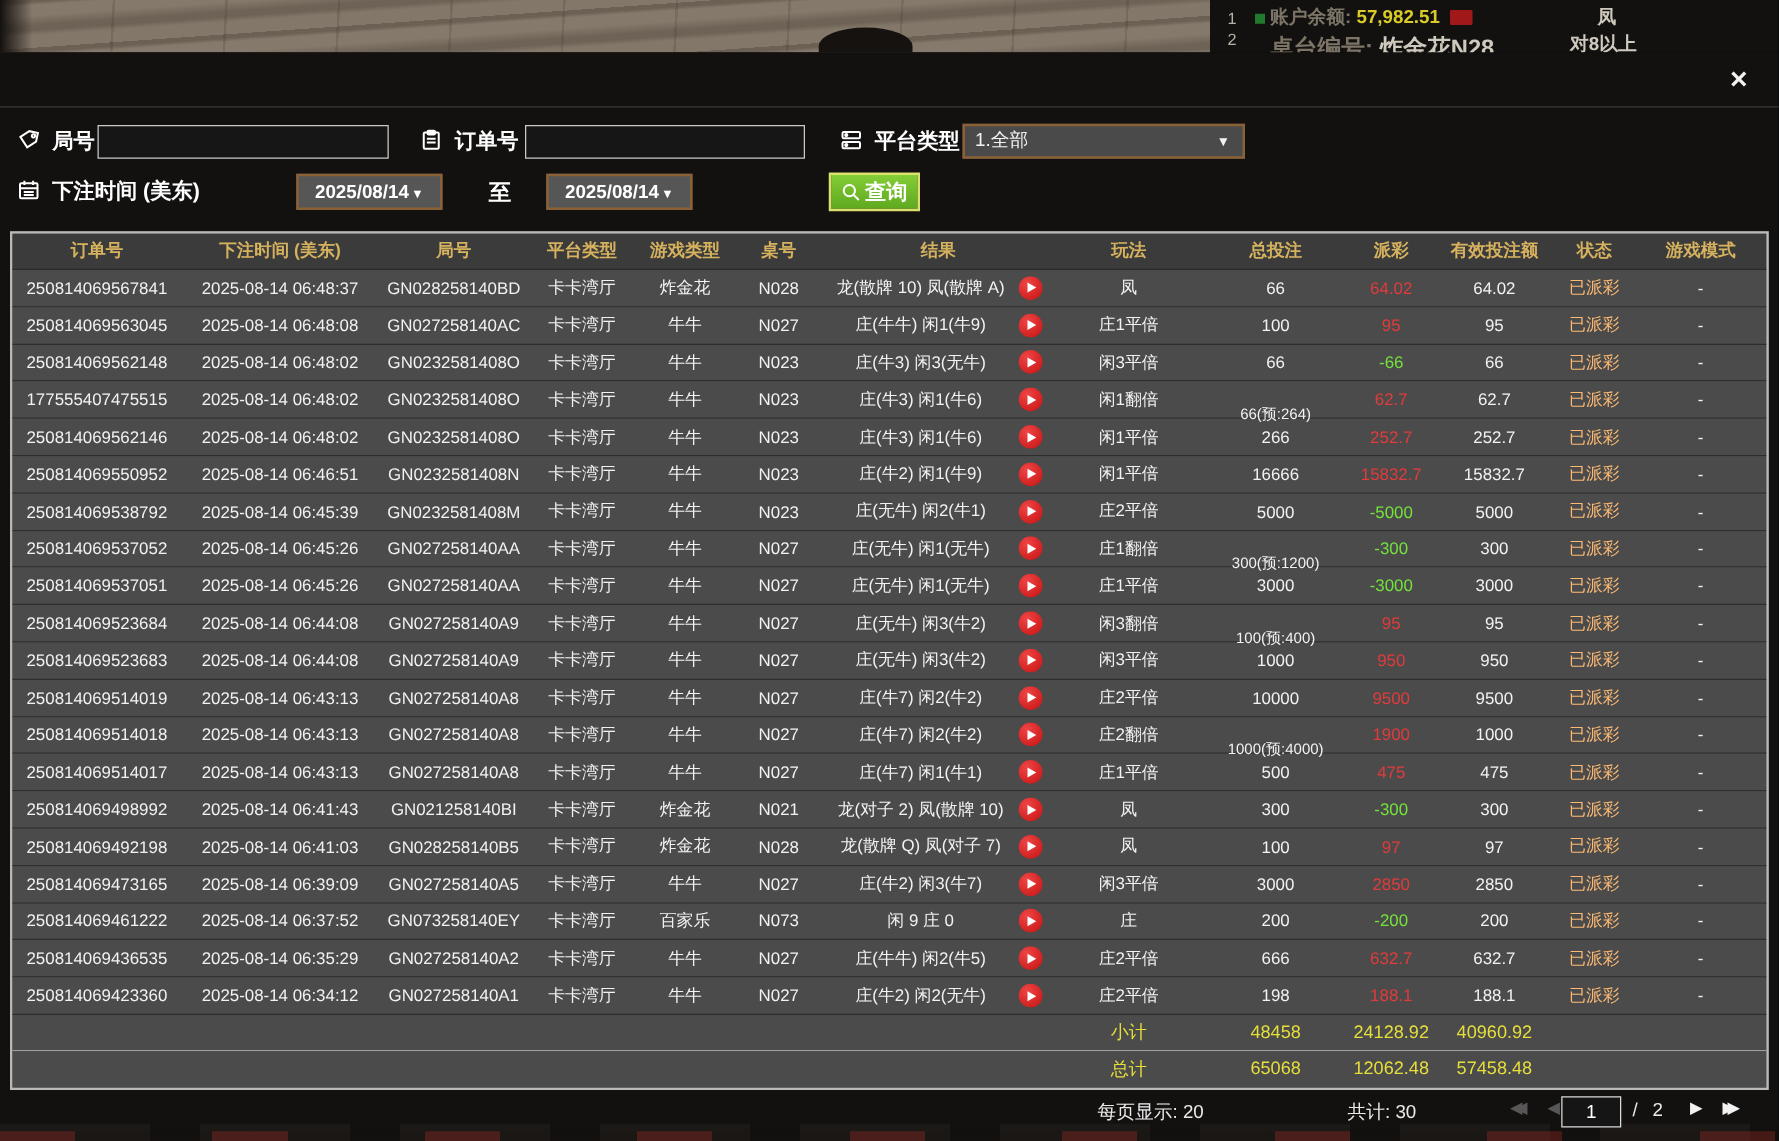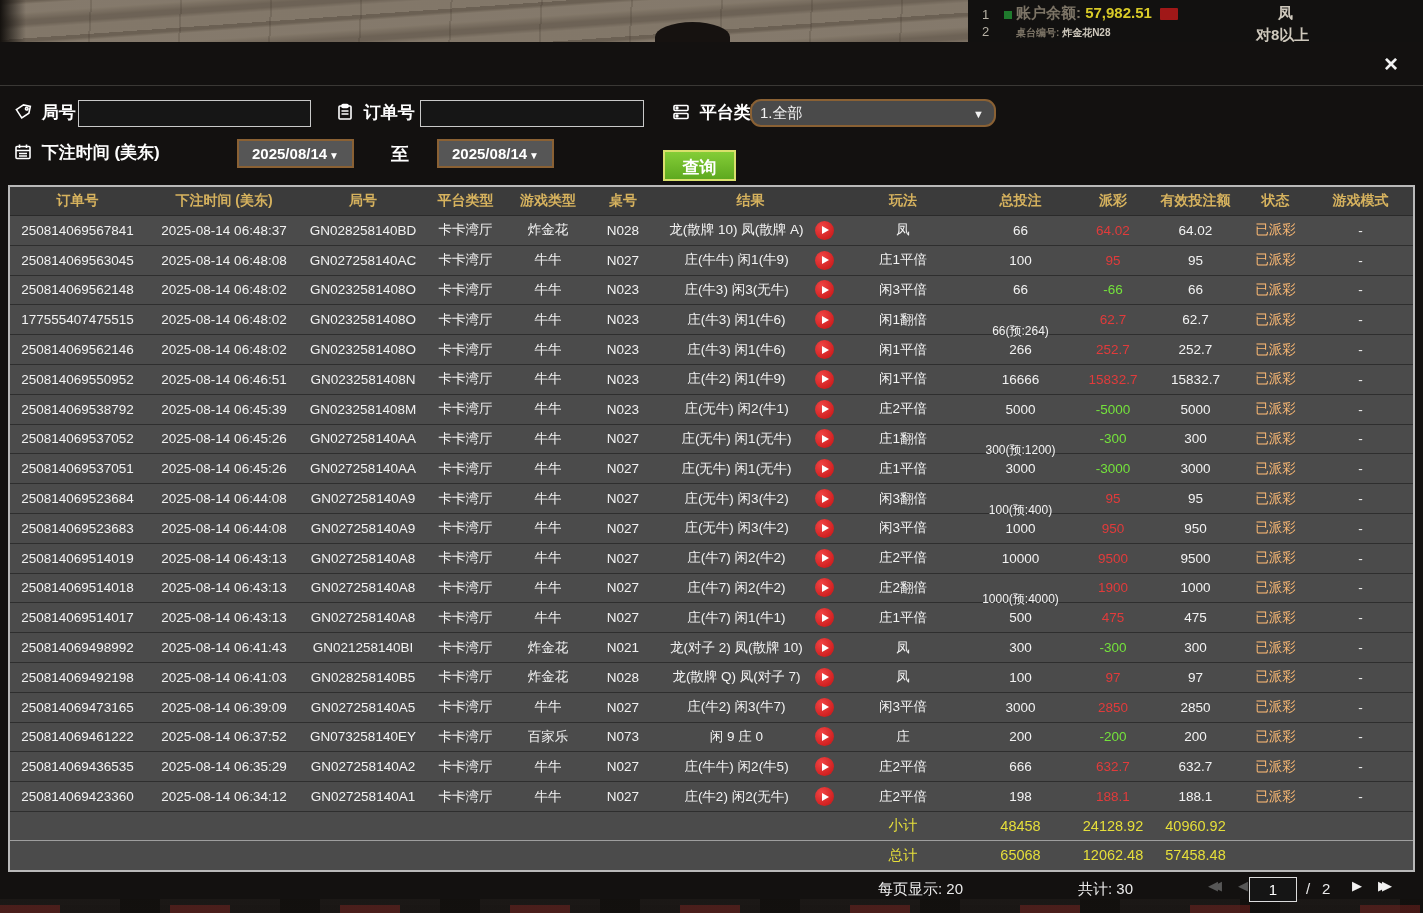--- a/index.html
+++ b/index.html
@@ -16,21 +16,21 @@
       repeating-linear-gradient(176deg, rgba(73,62,50,.35) 0 3px, rgba(160,148,130,.25) 6px 14px, rgba(73,62,50,.3) 22px 26px, rgba(150,138,122,.2) 30px 40px);
     filter:brightness(.92); }
   .wall-shade-left { position:absolute; top:0; left:0; width:26px; height:42px; background:linear-gradient(90deg,#14110e, rgba(20,17,14,0)); }
   .silhouette { position:absolute; top:22px; left:655px; width:75px; height:30px; background:#161210; border-radius:50% 50% 0 0; }
   .bg-top-right { position:absolute; top:0; left:968px; width:455px; height:42px; background:#121110; color:#8d8678; font-size:14px; }
   .seq-col { position:absolute; left:14px; top:6px; color:#b7b2a6; font-size:13px; line-height:17px; text-align:center; }
   .seq-dot { position:absolute; left:36px; top:11px; width:8px; height:8px; background:#1f7a2d; }
   .bal-line { position:absolute; left:48px; top:4px; white-space:nowrap; font-size:15px; font-weight:bold; color:#7c7466; }
   .bal-val { color:#d9cb28; font-weight:bold; }
   .flag-ic { display:inline-block; width:18px; height:12px; background:#a01818; margin-left:8px; vertical-align:middle; border-radius:1px; }
-  .tbl-line { position:absolute; left:48px; top:26px; white-space:nowrap; font-size:10px; font-weight:bold; color:#7c7466; }
+  .tbl-line { position:absolute; left:48px; top:26px; white-space:nowrap; font-size:19px; font-weight:bold; color:#7c7466; }
   .tbl-val { color:#cfc9bd; }
   .side-col { position:absolute; left:310px; top:4px; color:#cfc9bd; font-size:15px; font-weight:bold; }
   .side-col2 { position:absolute; left:288px; top:26px; color:#cfc9bd; font-size:15px; font-weight:bold; }
 
   .bg-bottom { position:absolute; left:0; top:896px; width:1423px; height:17px; background:#14110f; overflow:hidden; }
   .tile-strip { position:absolute; top:0; left:0; width:1423px; height:17px;
     background-image:repeating-linear-gradient(90deg, #1d1a18 0 120px, #12100e 120px 160px); opacity:.8; }
   .red-dashes { position:absolute; bottom:0; left:0; width:1423px; height:8px;
     background-image:repeating-linear-gradient(90deg, rgba(150,40,35,.55) 0 60px, rgba(20,16,14,.2) 60px 170px); opacity:.7; }
 
@@ -46,23 +46,23 @@
   .flabel { position:absolute; color:#ffffff; font-size:17px; font-weight:bold; line-height:28px; white-space:nowrap; }
   .fic { display:inline-block; vertical-align:-3px; margin-right:5px; }
   .txt-input { position:absolute; background:#161616; border:1px solid #c9c9c9; height:27px; color:#eee; font-size:14px; padding:0 6px; }
   .sel-box { position:absolute; height:28px; background:#4a4a4a; border:2px solid #8a6134; color:#f2f2f2;
     font-size:15px; line-height:24px; padding:0 8px; cursor:pointer; }
   .sel-box .arr { position:absolute; right:10px; top:1px; font-size:11px; color:#f2f2f2; }
   .date-box { position:absolute; width:117px; height:29px; background:#565656; border:2px solid #8a6134; color:#fff;
     font-size:15px; font-weight:bold; text-align:center; line-height:25px; cursor:pointer; }
   .date-box .arr { font-size:10px; margin-left:2px; }
   .to-label { position:absolute; color:#fff; font-size:18px; font-weight:bold; line-height:30px; }
-  .search-btn { position:absolute; left:663px; top:12px; width:73px; height:31px;
+  .search-btn { position:absolute; left:663px; top:0; width:73px; height:31px;
     background:linear-gradient(#84cd37,#5ea91f); border:2px solid #d9e06c; color:#fff;
-    font-size:17px; font-weight:bold; cursor:pointer; display:flex; align-items:center; justify-content:center; gap:3px;flex-direction:column; }
+    font-size:17px; font-weight:bold; cursor:pointer; display:flex; align-items:center; justify-content:center; gap:3px; }
 
   
   .grid-table { position:absolute; left:8px; top:143px; width:1407px; border:2px solid #b9b9b9; background:#4b4b4b; }
   .trow, .thead-row, .total-row { display:grid;
     grid-template-columns:135px 158px 120px 85px 80px 70px 185px 120px 115px 70px 95px 65px 1fr; align-items:center; }
   .thead-row { height:29px; background:#3b3b3b; border-bottom:1px solid #2a2a2a; }
   .thead-row .hcell { color:#d6b25e; font-size:14px; font-weight:bold; text-align:center; }
   .trow { height:29.8px; background:#4b4b4b; border-bottom:1px solid #2e2e2e; }
   .cell { color:#f2f2f2; font-size:13.5px; text-align:center; white-space:nowrap; overflow:hidden; }
   .cell.small { font-size:12px;margin-top:24px; }
@@ -155,21 +155,21 @@
         <span class="fic">
           <svg class="ic" width="18" height="18" viewBox="0 0 18 18">
               <rect x="2" y="2.5" width="14" height="5" rx="1"></rect>
               <rect x="2" y="10.5" width="14" height="5" rx="1"></rect>
               <circle cx="5" cy="5" r="0.9" fill="#fff"></circle>
               <circle cx="5" cy="13" r="0.9" fill="#fff"></circle>
             </svg>
         </span>
         <span>平台类型</span>
       </div>
-      <div class="sel-box" style="left:750px; top:0; width:246px;border-radius:11px;">
+      <div class="sel-box" style="left:770px; top:0; width:226px;">
         <span>1.全部</span>
         <span class="arr">▼</span>
       </div>
     </div>
 
     <div class="frow2">
       <div class="flabel" style="left:14px; top:1px;">
         <span class="fic">
           <svg class="ic" width="18" height="18" viewBox="0 0 18 18">
               <rect x="2" y="3.5" width="14" height="12" rx="1"></rect>

